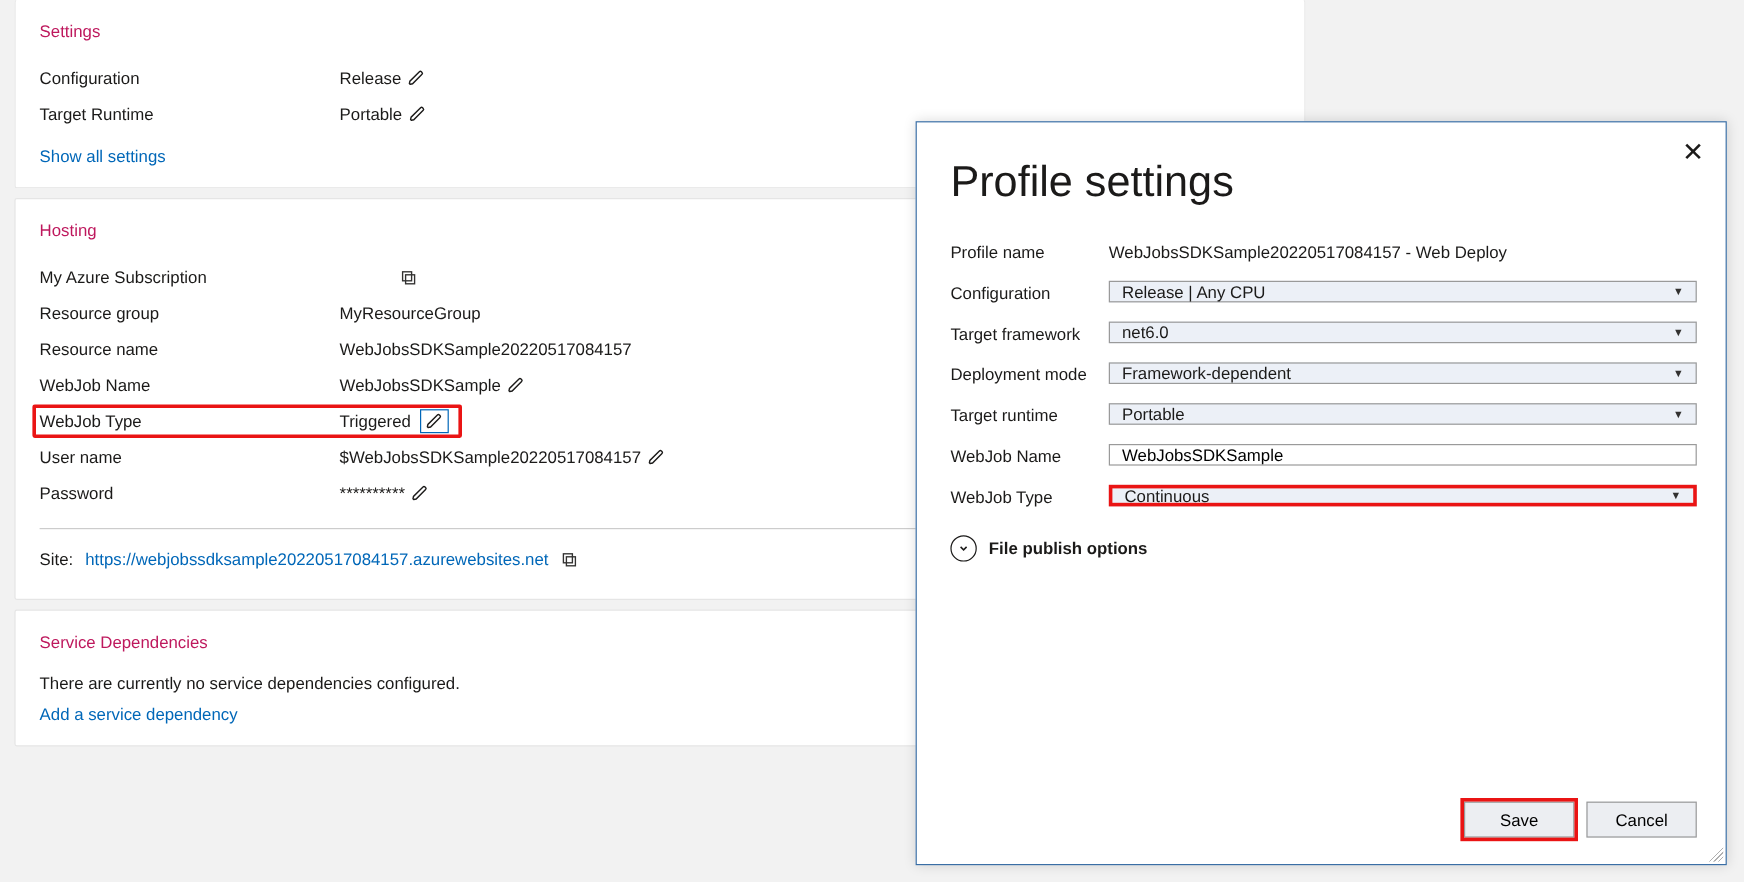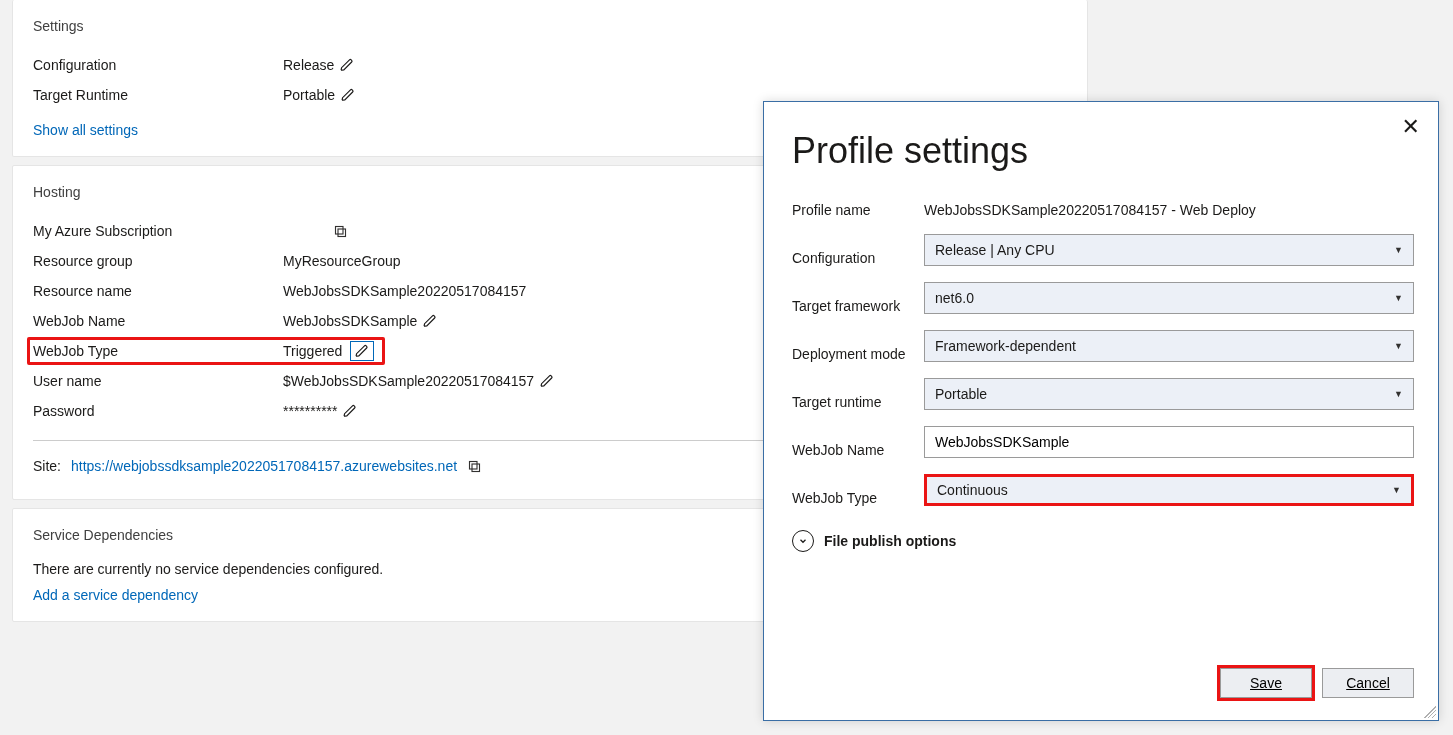--- a/index.html
+++ b/index.html
@@ -18,21 +18,21 @@
   
   .panel {
     background: #ffffff;
     border: 1px solid #e5e5e5;
     border-radius: 2px;
     margin: 0 0 8px 12px;
     padding: 18px 20px 18px 20px;
     width: 1076px;
   }
   .panel-title {
-    color: #404040;
+    color: #be185d;
     font-size: 14px;
     margin-bottom: 16px;
   }
   .kv-row {
     display: flex;
     align-items: center;
     line-height: 30px;
   }
   .kv-label { width: 250px; color: #1b1a19; }
   .kv-value { color: #1b1a19; }
@@ -90,21 +90,21 @@
     align-items: flex-end;
     margin-bottom: 16px;
   }
   .dlg-label { width: 132px; font-size: 14px; }
   .dlg-control {
     flex: 1;
   }
   .dlg-text { font-size: 14px; }
   .dlg-select, .dlg-input {
     width: 100%;
-    height: 32px;
+    height: 18px;
     border: 1px solid #9a9a9a;
     padding: 0 10px;
     font-size: 14px;
     font-family: inherit;
     background: #ffffff;
     position: relative;
   }
   .dlg-select {
     background: #ecf0f7;
     display: flex;
@@ -143,21 +143,20 @@
     margin-bottom: 4px;
   }
   .btn {
     min-width: 92px;
     height: 30px;
     border: 1px solid #9a9a9a;
     background: #eceef2;
     font-size: 14px;
     font-family: inherit;
     cursor: pointer;
-    text-decoration: underline;
   }
   .btn.hl {
     outline: 3px solid #ea1414;
     outline-offset: 0;
   }
   .resize-grip {
     position: absolute;
     right: 2px; bottom: 2px;
     width: 12px; height: 12px;
     background:

